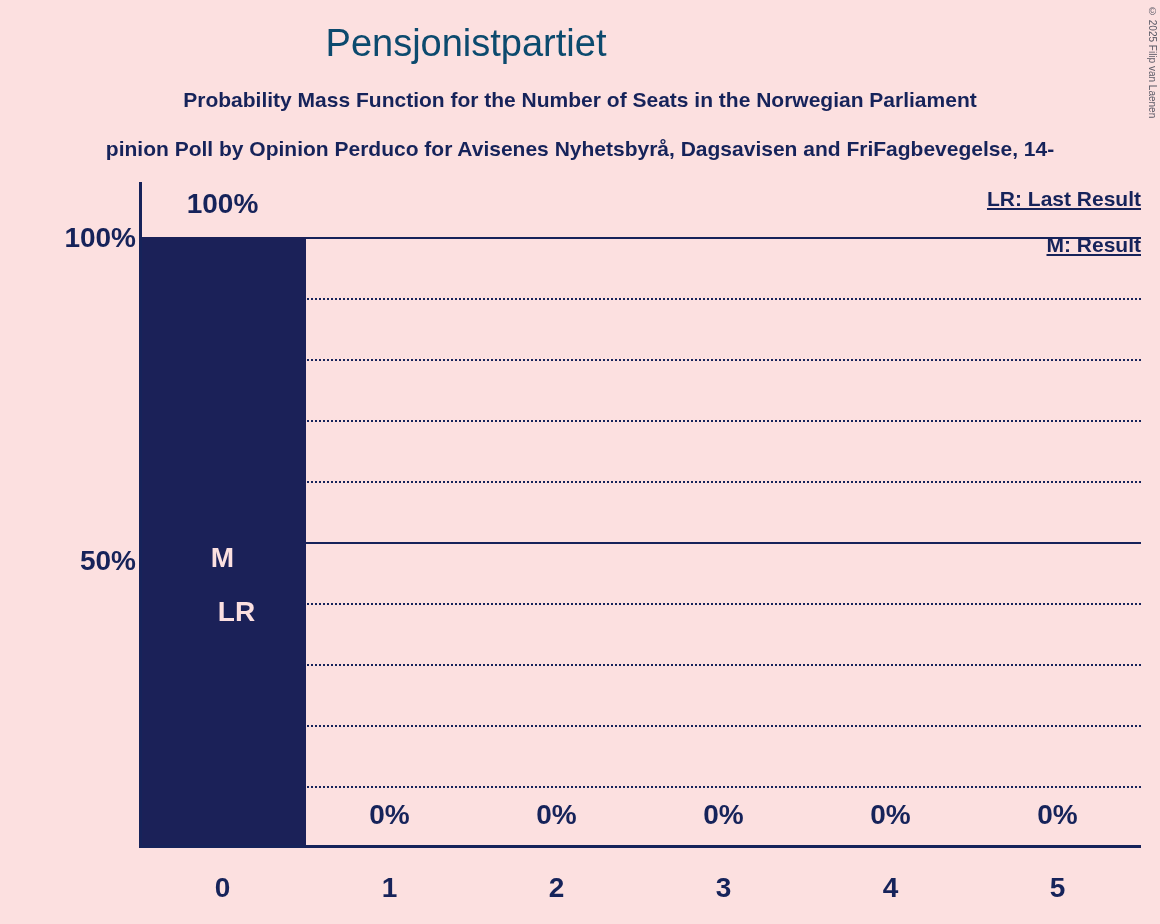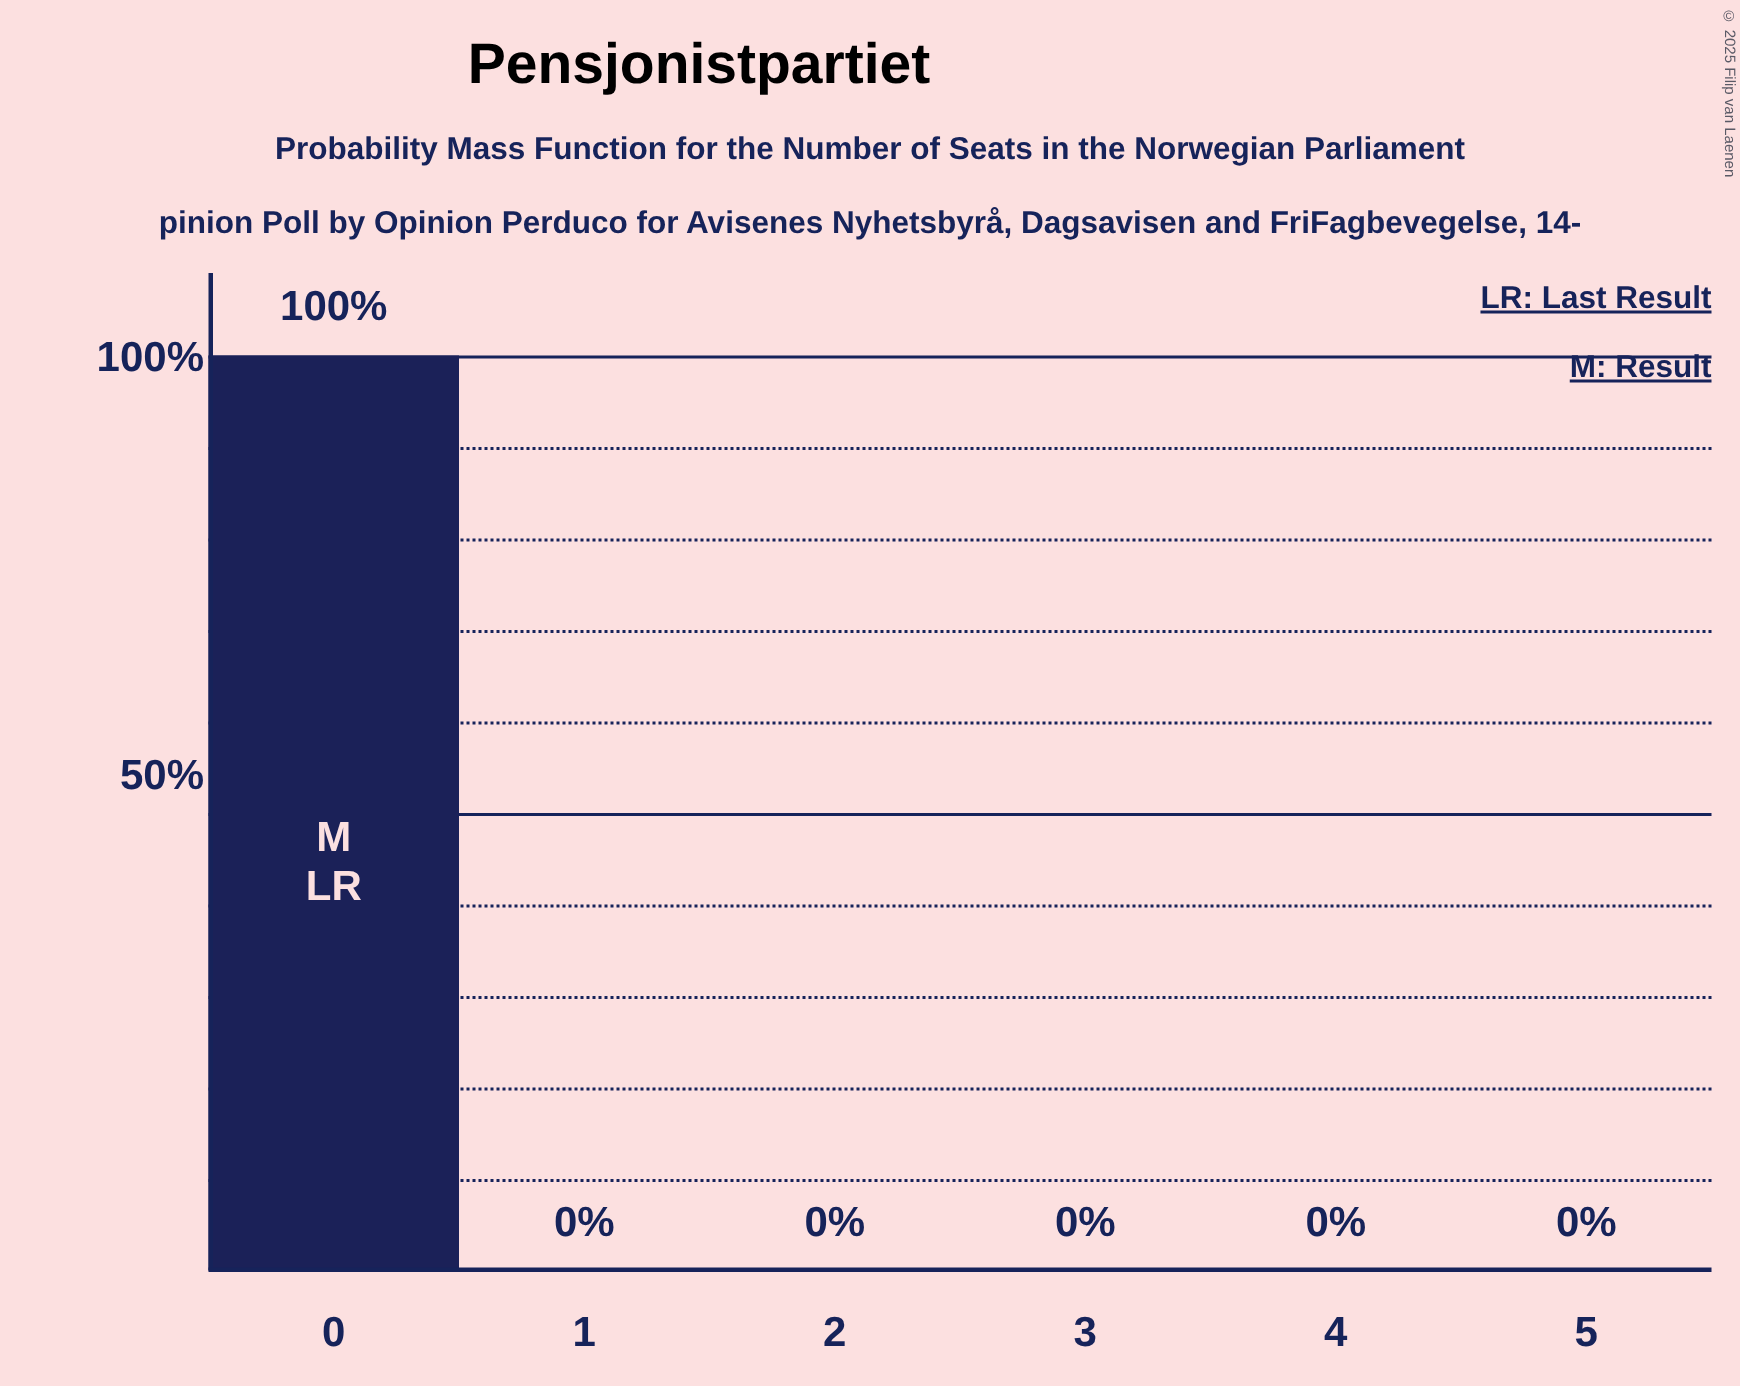--- a/index.html
+++ b/index.html
@@ -20,22 +20,22 @@
     width: 1160px;
     height: 924px;
   }
   .title {
     position: absolute;
     left: 0;
     top: 22px;
     width: 932px;
     text-align: center;
     font-size: 38px;
-    font-weight: bold;
-    color: #000000;
+    font-weight: normal;
+    color: #0c4a6e;
     letter-spacing: 0px;
   }
   .subtitle {
     position: absolute;
     left: 0;
     top: 88px;
     width: 1160px;
     text-align: center;
     font-size: 21px;
     font-weight: bold;
@@ -154,39 +154,39 @@
   <div class="copyright">© 2025 Filip van Laenen</div>
 
   <div class="title">Pensjonistpartiet</div>
   <div class="subtitle">Probability Mass Function for the Number of Seats in the Norwegian Parliament</div>
   <div class="subsubtitle">pinion Poll by Opinion Perduco for Avisenes Nyhetsbyrå, Dagsavisen and FriFagbevegelse, 14-</div>
 
   <div class="legend legend-lr">LR: Last Result</div>
   <div class="legend legend-m">M: Result</div>
 
   <div class="ytick" style="top:222px;">100%</div>
-  <div class="ytick" style="top:501px;">50%</div>
+  <div class="ytick" style="top:545px;">50%</div>
 
   <div class="plot">
 
     <div class="gridline solid" style="top:55px;"></div>
     <div class="gridline solid" style="top:360px;"></div>
 
     <div class="gridline" style="top:116px;"></div>
     <div class="gridline" style="top:177px;"></div>
     <div class="gridline" style="top:238px;"></div>
     <div class="gridline" style="top:299px;"></div>
     <div class="gridline" style="top:421px;"></div>
     <div class="gridline" style="top:482px;"></div>
     <div class="gridline" style="top:543px;"></div>
     <div class="gridline" style="top:604px;"></div>
 
     <div class="bar" style="left:0px; top:55px; width:167px; height:610px;">
       <div class="bar-inner-label" style="top:306px;">M</div>
-      <div class="bar-inner-label" style="top:339px;">LR</div>
+      <div class="bar-inner-label" style="top:360px;margin-left:14px;">LR</div>
     </div>
   </div>
 
   <div class="bar-value" style="left:139px; top:188px; width:167px;">100%</div>
   <div class="bar-value" style="left:306px; top:799px; width:167px;">0%</div>
   <div class="bar-value" style="left:473px; top:799px; width:167px;">0%</div>
   <div class="bar-value" style="left:640px; top:799px; width:167px;">0%</div>
   <div class="bar-value" style="left:807px; top:799px; width:167px;">0%</div>
   <div class="bar-value" style="left:974px; top:799px; width:167px;">0%</div>
 

